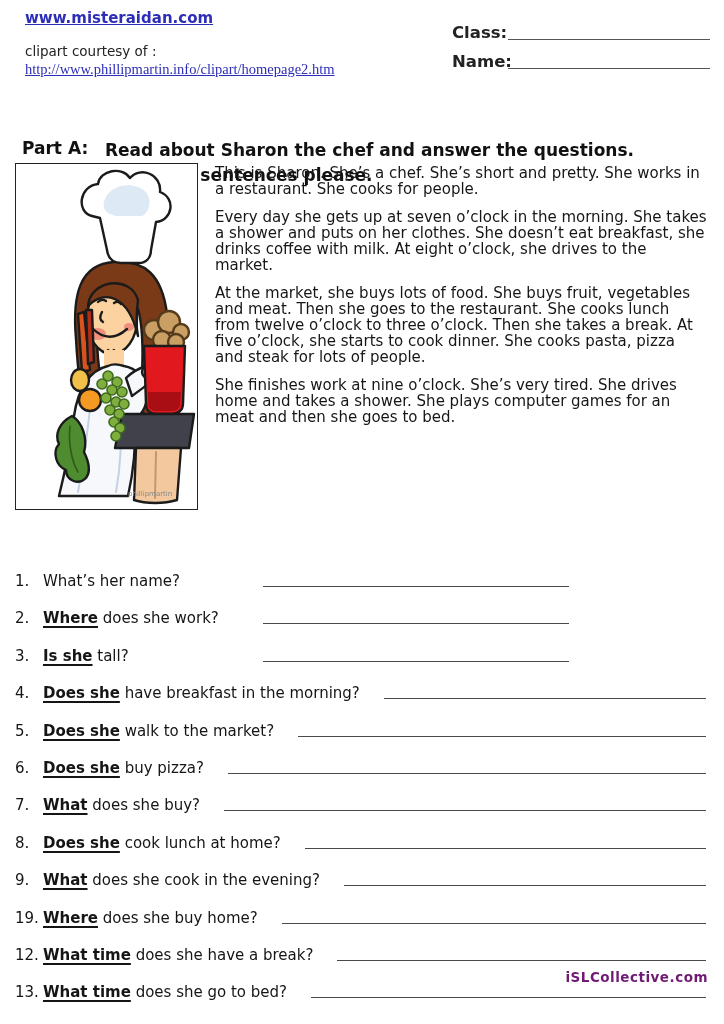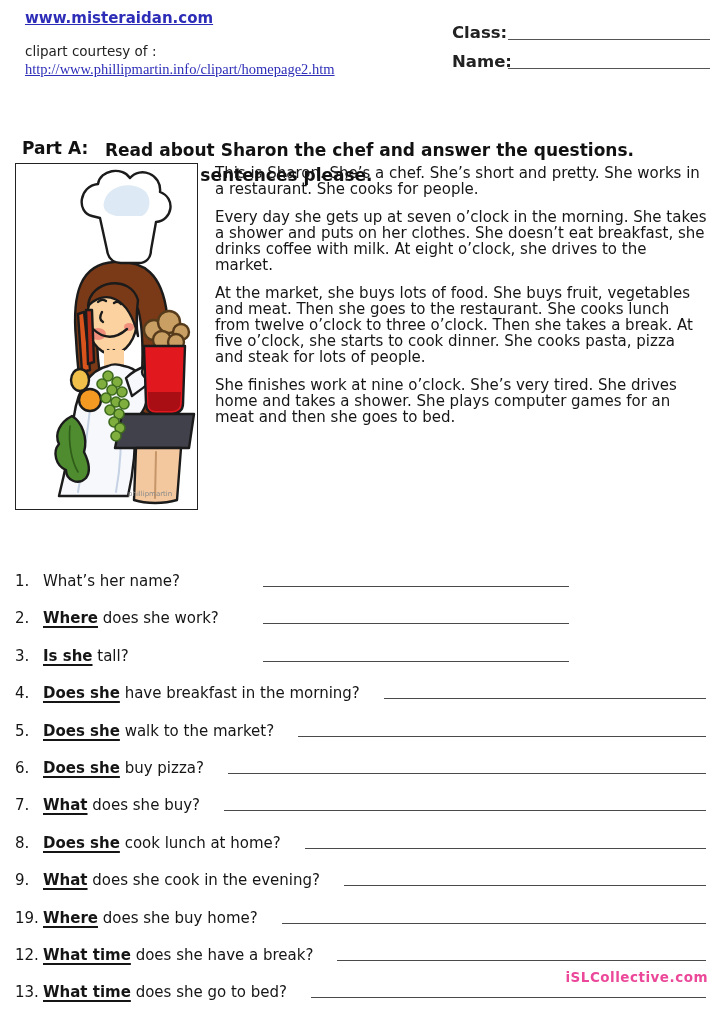--- a/index.html
+++ b/index.html
@@ -49,21 +49,21 @@
   .q-num{display:inline-block;min-width:28px;}
   .q-bold{font-weight:bold;text-decoration:underline;
           text-decoration-thickness:1.5px;text-underline-offset:3px;}
   .q-line{flex:1;border-bottom:1.6px solid #4a4a4a;height:0;
           margin:0 6px 3px 24px;}
   .q-row.short .q-text{width:248px;flex:none;}
   .q-row.short .q-line{flex:0 0 306px;margin-left:0;}
 
   .watermark{
     position:absolute;right:16px;top:969px;
-    font-size:13.5px;font-weight:bold;color:#ec4899;letter-spacing:.5px;
+    font-size:13.5px;font-weight:bold;color:#701a75;letter-spacing:.5px;
   }
 </style>
 </head>
 <body>
 
 <div class="page">
 
   <a class="site-link">www.misteraidan.com</a>
   <div class="credit">clipart courtesy of :</div>
   <a class="credit-link">http://www.phillipmartin.info/clipart/homepage2.htm</a>

